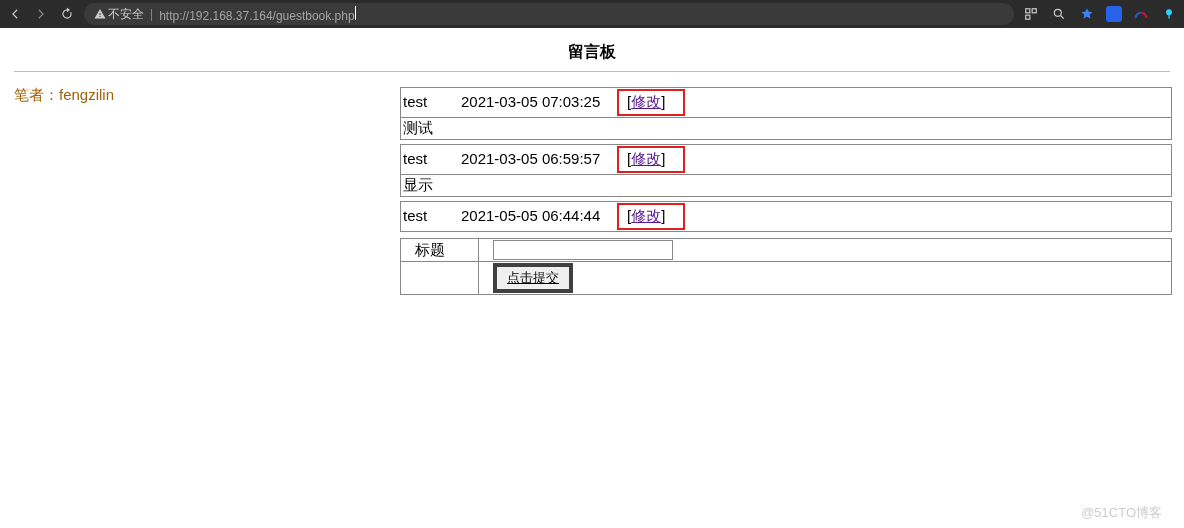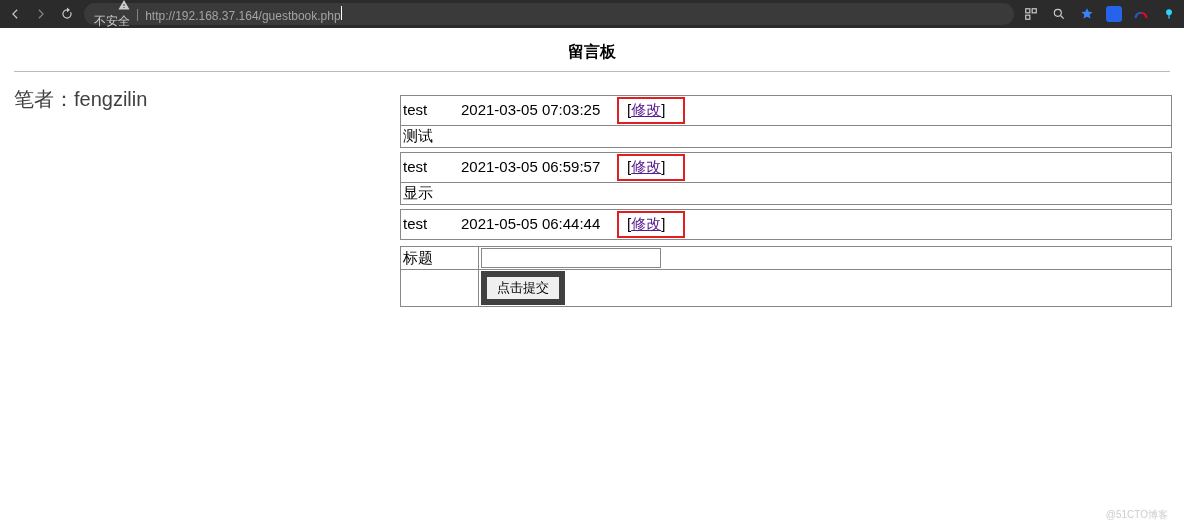--- a/index.html
+++ b/index.html
@@ -1,43 +1,43 @@
 <!DOCTYPE html>
 <html><head>
 <meta charset="utf-8">
 <style>
 * { box-sizing: border-box; margin: 0; padding: 0; }
 body { font-family: Arial, "Microsoft YaHei", sans-serif; font-size: 14px; background: #fff; width: 1184px; }
 .toolbar { background: #2b2b2b; height: 28px; display: flex; align-items: center; padding: 0 6px; gap: 8px; color: #ccc; font-size: 12px; }
 .tb-btn { width: 18px; height: 18px; display: flex; align-items: center; justify-content: center; color: #ccc; fill: #ccc; cursor: pointer; }
-.warn { display: flex; align-items: flex-end; gap: 2px; flex-direction: column; }
+.warn { display: flex; align-items: center; gap: 2px; }
 .url { color: #a3a3a3; }
 .url-dim { color: #a3a3a3; }
 .url-box { background: #3a3a3a; border-radius: 20px; padding: 2px 10px; display: flex; flex: 1; align-items: center; height: 22px; gap: 6px; }
 .tb-right { display: flex; align-items: center; gap: 10px; }
 .ext { width: 16px; height: 16px; border-radius: 3px; }
 .page { padding: 8px 14px 20px 14px; }
 h2.title { text-align: center; font-size: 16px; font-weight: bold; margin: 6px 0 8px 0; }
 hr.hr { border: none; border-top: 1px solid #bbb; margin-bottom: 14px; }
-.author { color: #404040; font-size: 20px; }
+.author { color: #a16207; font-size: 15px; }
 .content-col { margin-left: 386px; }
 .entry { margin-bottom: 4px; }
 table.et { border-collapse: collapse; width: 772px; }
 table.et td { border: 1px solid #888; padding: 1px 2px; height: 22px; font-size: 15px; }
 .u { width: 58px; display: inline-block; }
 .d { width: 158px; display: inline-block; }
 .lk { color: #551A8B; text-decoration: underline; cursor: pointer; }
 .redbox { display: inline-block; border: 2px solid #e02020; padding: 2px 18px 2px 8px; margin-left: -2px; position: relative; top: 0; }
 table.ft { border-collapse: collapse; width: 772px; margin-top: 6px; }
-table.ft td { border: 1px solid #888; padding: 1px 2px; font-size: 15px; margin-top: 48px; }
+table.ft td { border: 1px solid #888; padding: 1px 14px; font-size: 15px; margin-top: 48px; }
 table.ft td.lab { width: 78px; }
 input.ti { width: 180px; height: 20px; border: 1px solid #888; }
 textarea.ta { width: 688px; height: 134px; border: 1px solid #888; resize: both; }
-button.sub { padding: 2px 10px; font-family: inherit; font-size: 13px; background: #efefef; border: 6px solid #404040; cursor: pointer; }
-.wm { position: fixed; bottom: 6px; right: 16px; color: #ccc; font-size: 10px; }
+button.sub { padding: 2px 10px; font-family: inherit; font-size: 13px; background: #efefef; border: 4px solid #404040; cursor: pointer; text-decoration: underline; }
+.wm { position: fixed; bottom: 6px; right: 22px; color: #ccc; font-size: 13px; }
 svg { display: block; }
 .cursor-blink { border-right: 1px solid #fff; height: 14px; display: inline-block; }
 </style>
 </head>
 <body>
 
 <div class="toolbar">
   <div class="tb-btn">
     <svg width="14" height="14" viewBox="0 0 24 24">
         <path fill="#ccc" d="M15 4l-8 8 8 8 1.4-1.4L9.8 12l6.6-6.6z"></path>

